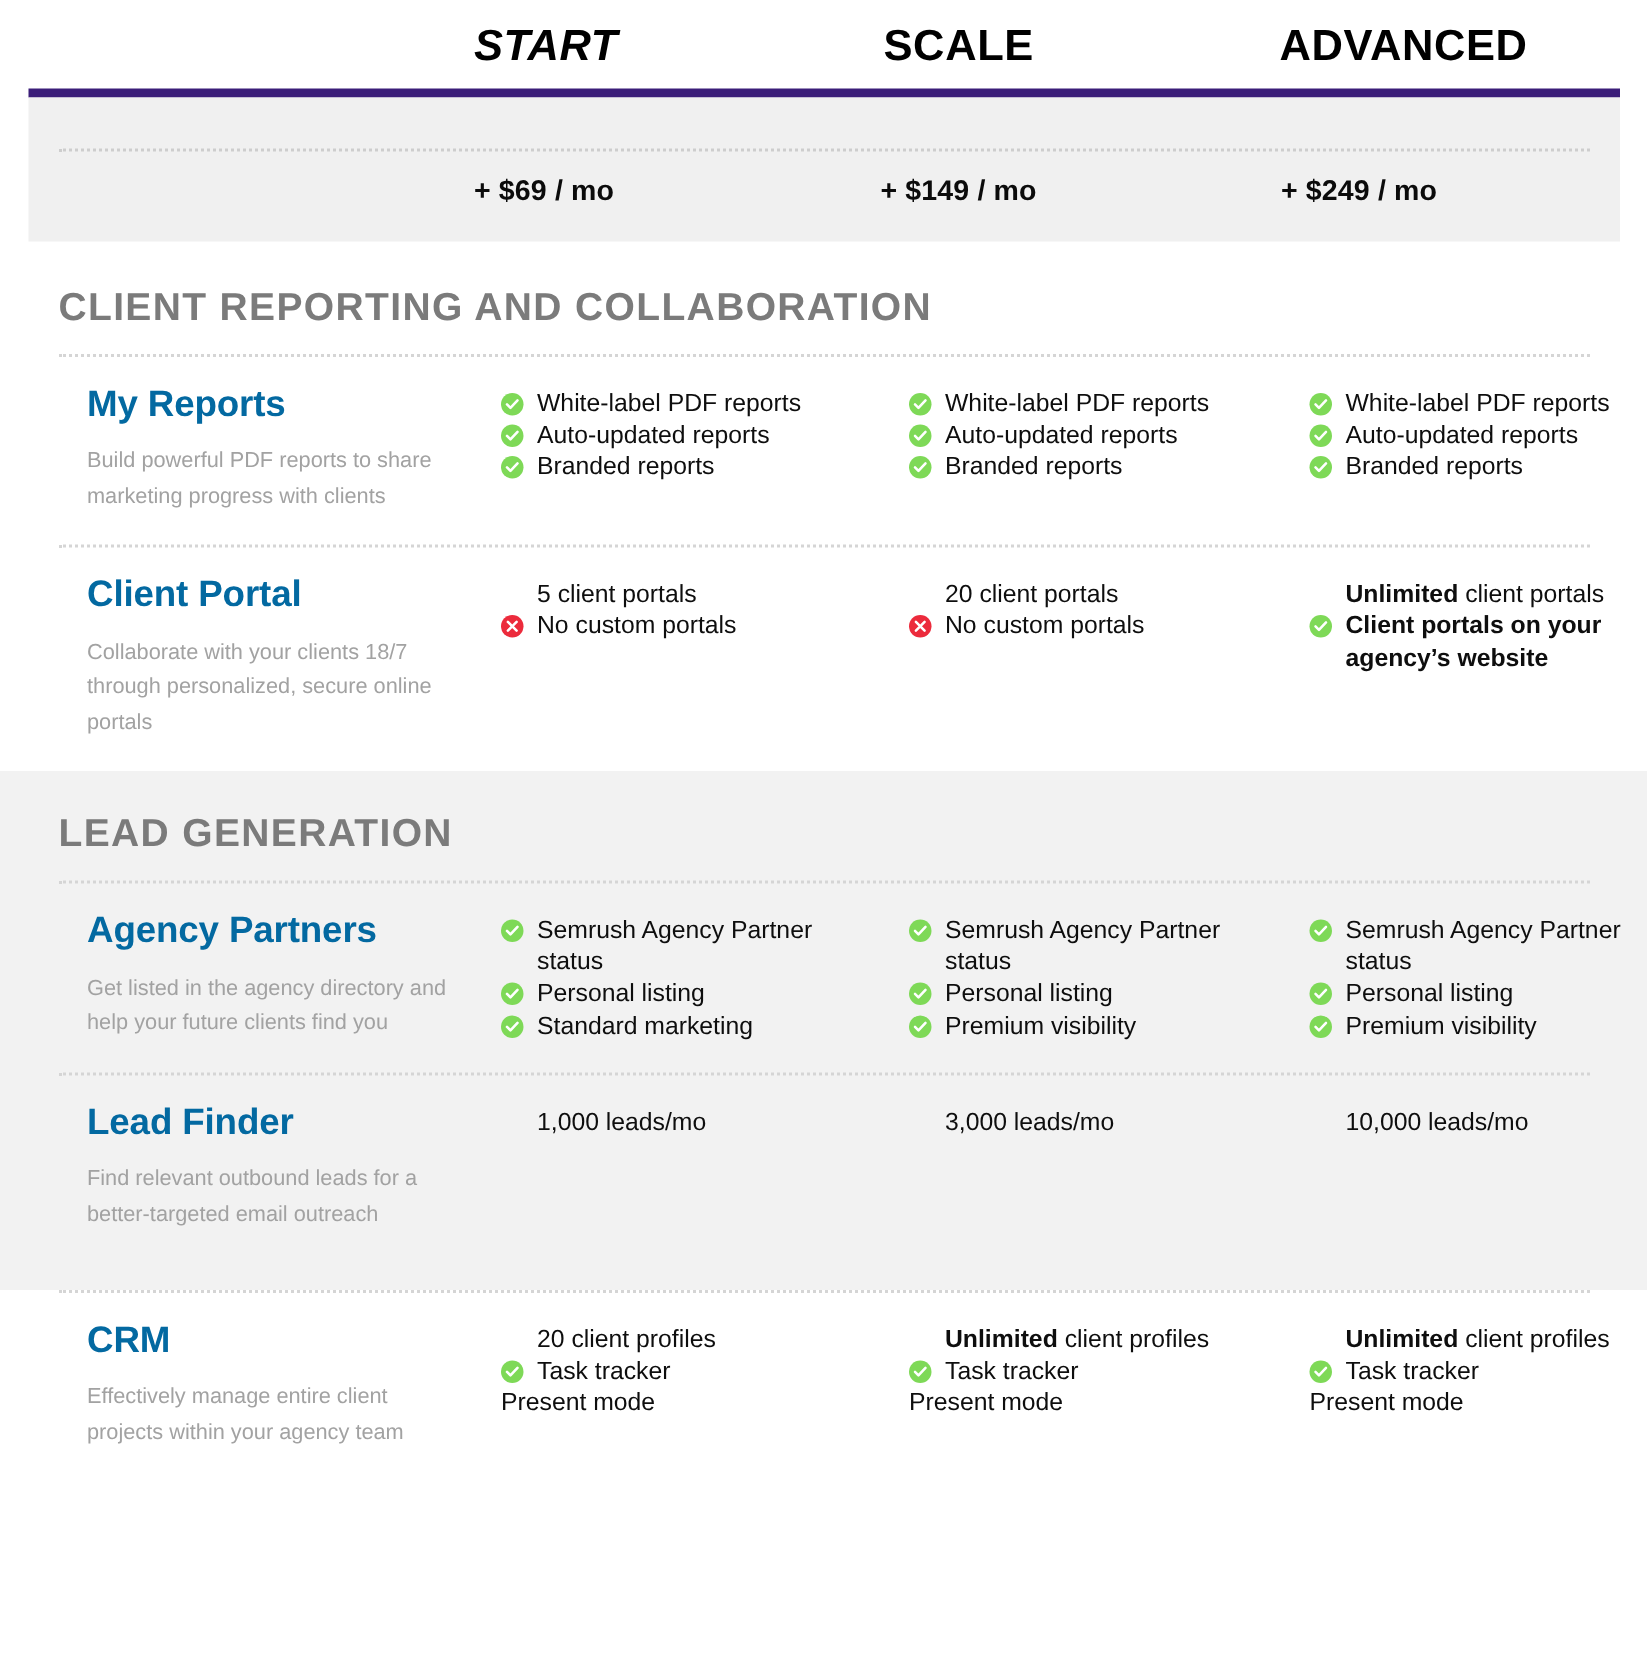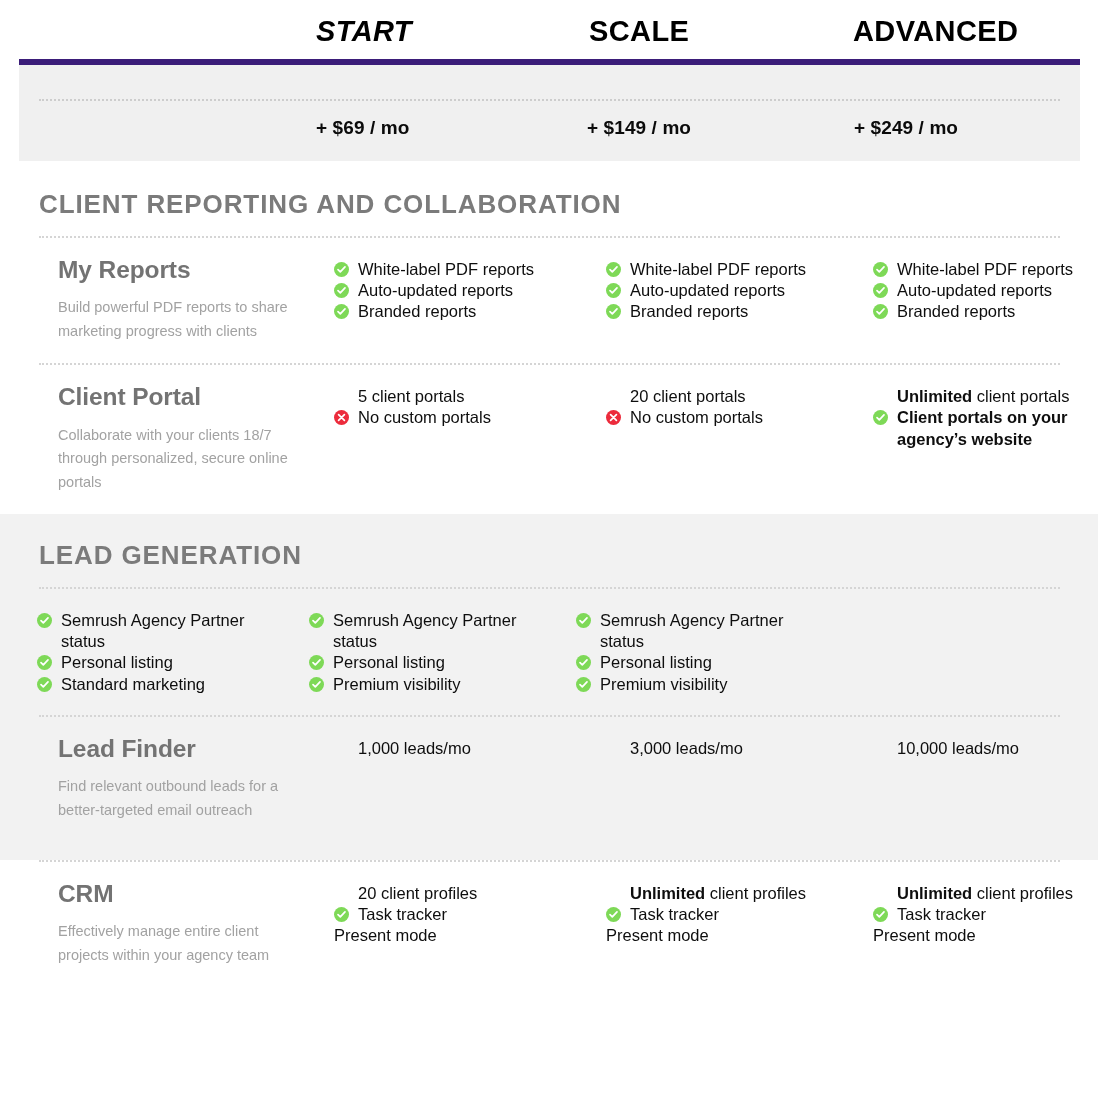--- a/index.html
+++ b/index.html
@@ -115,21 +115,21 @@
 
   
   .feature-row {
     padding: 18px 0 20px 0;
   }
   .feature-row .col-feature { padding-left: 39px; }
 
   .feature-name {
     font-size: 24.5px;
     font-weight: bold;
-    color: #737373;
+    color: #0369a1;
     line-height: 1.12;
     letter-spacing: -0.1px;
   }
   .feature-sub {
     margin-top: 13px;
     font-size: 14.5px;
     line-height: 1.62;
     color: #a2a2a2;
     max-width: 252px;
   }
@@ -353,20 +353,24 @@
               </div>
             </div>
           </div>
         </div>
       </div>
       <div class="band shaded">
         <div class="band-inner">
           <div class="section-title">LEAD GENERATION</div>
           <div class="dotted-rule"></div>
           <div class="row feature-row">
+            <div class="col-feature">
+              <div class="feature-name">Agency Partners</div>
+              <div class="feature-sub">Get listed in the agency directory and help your future clients find you</div>
+            </div>
             <div class="col-plan c1">
               <div class="items">
                 <div class="item">
                   <span class="ico check">
                     <svg width="15" height="15" viewBox="0 0 15 15">
                       <path d="M4 7.6 L6.3 9.9 L11 4.9" stroke="#ffffff" stroke-width="1.7" fill="none" stroke-linecap="round" stroke-linejoin="round"></path>
                     </svg>
                   </span>
                   <span class="txt">Semrush Agency Partner status</span>
                 </div>

